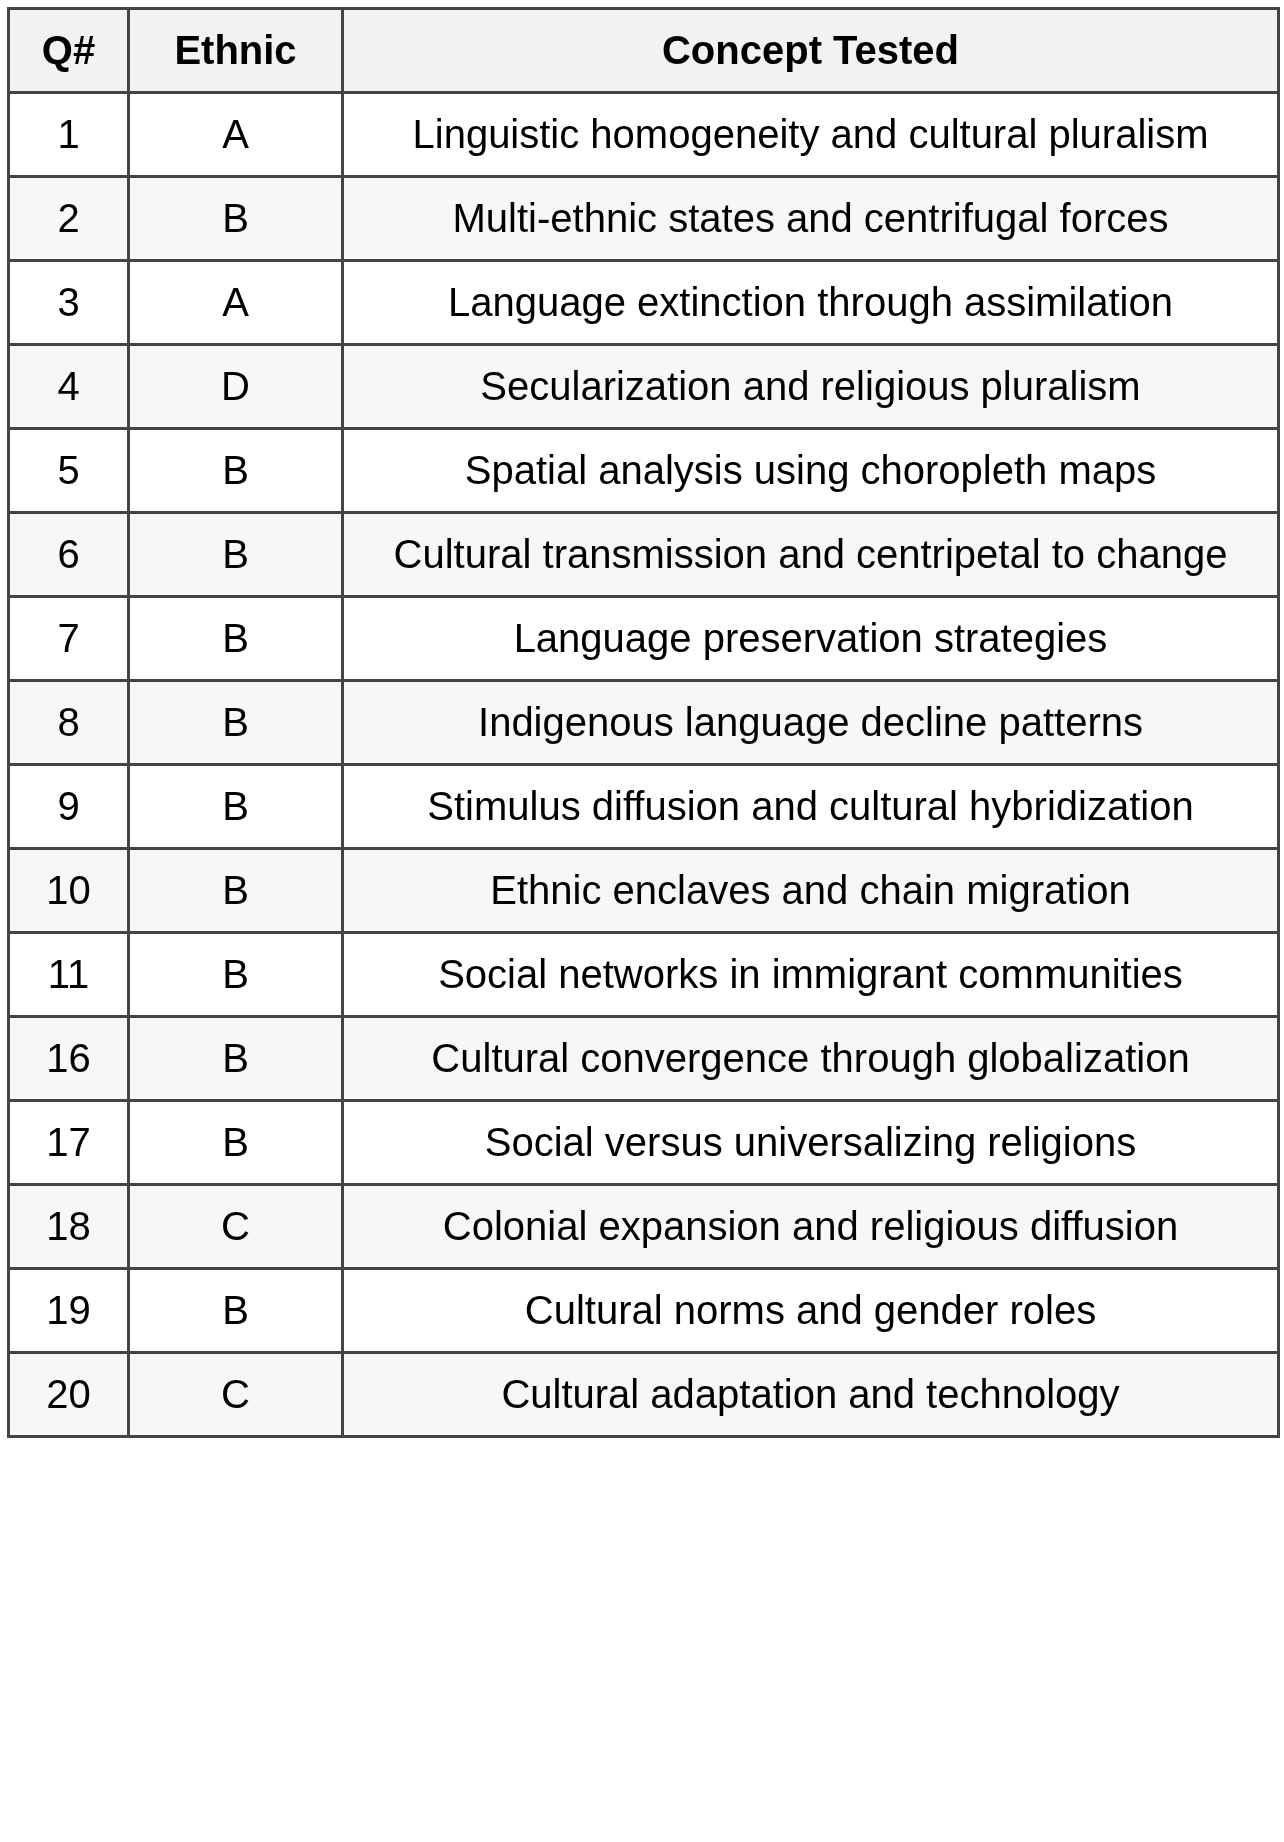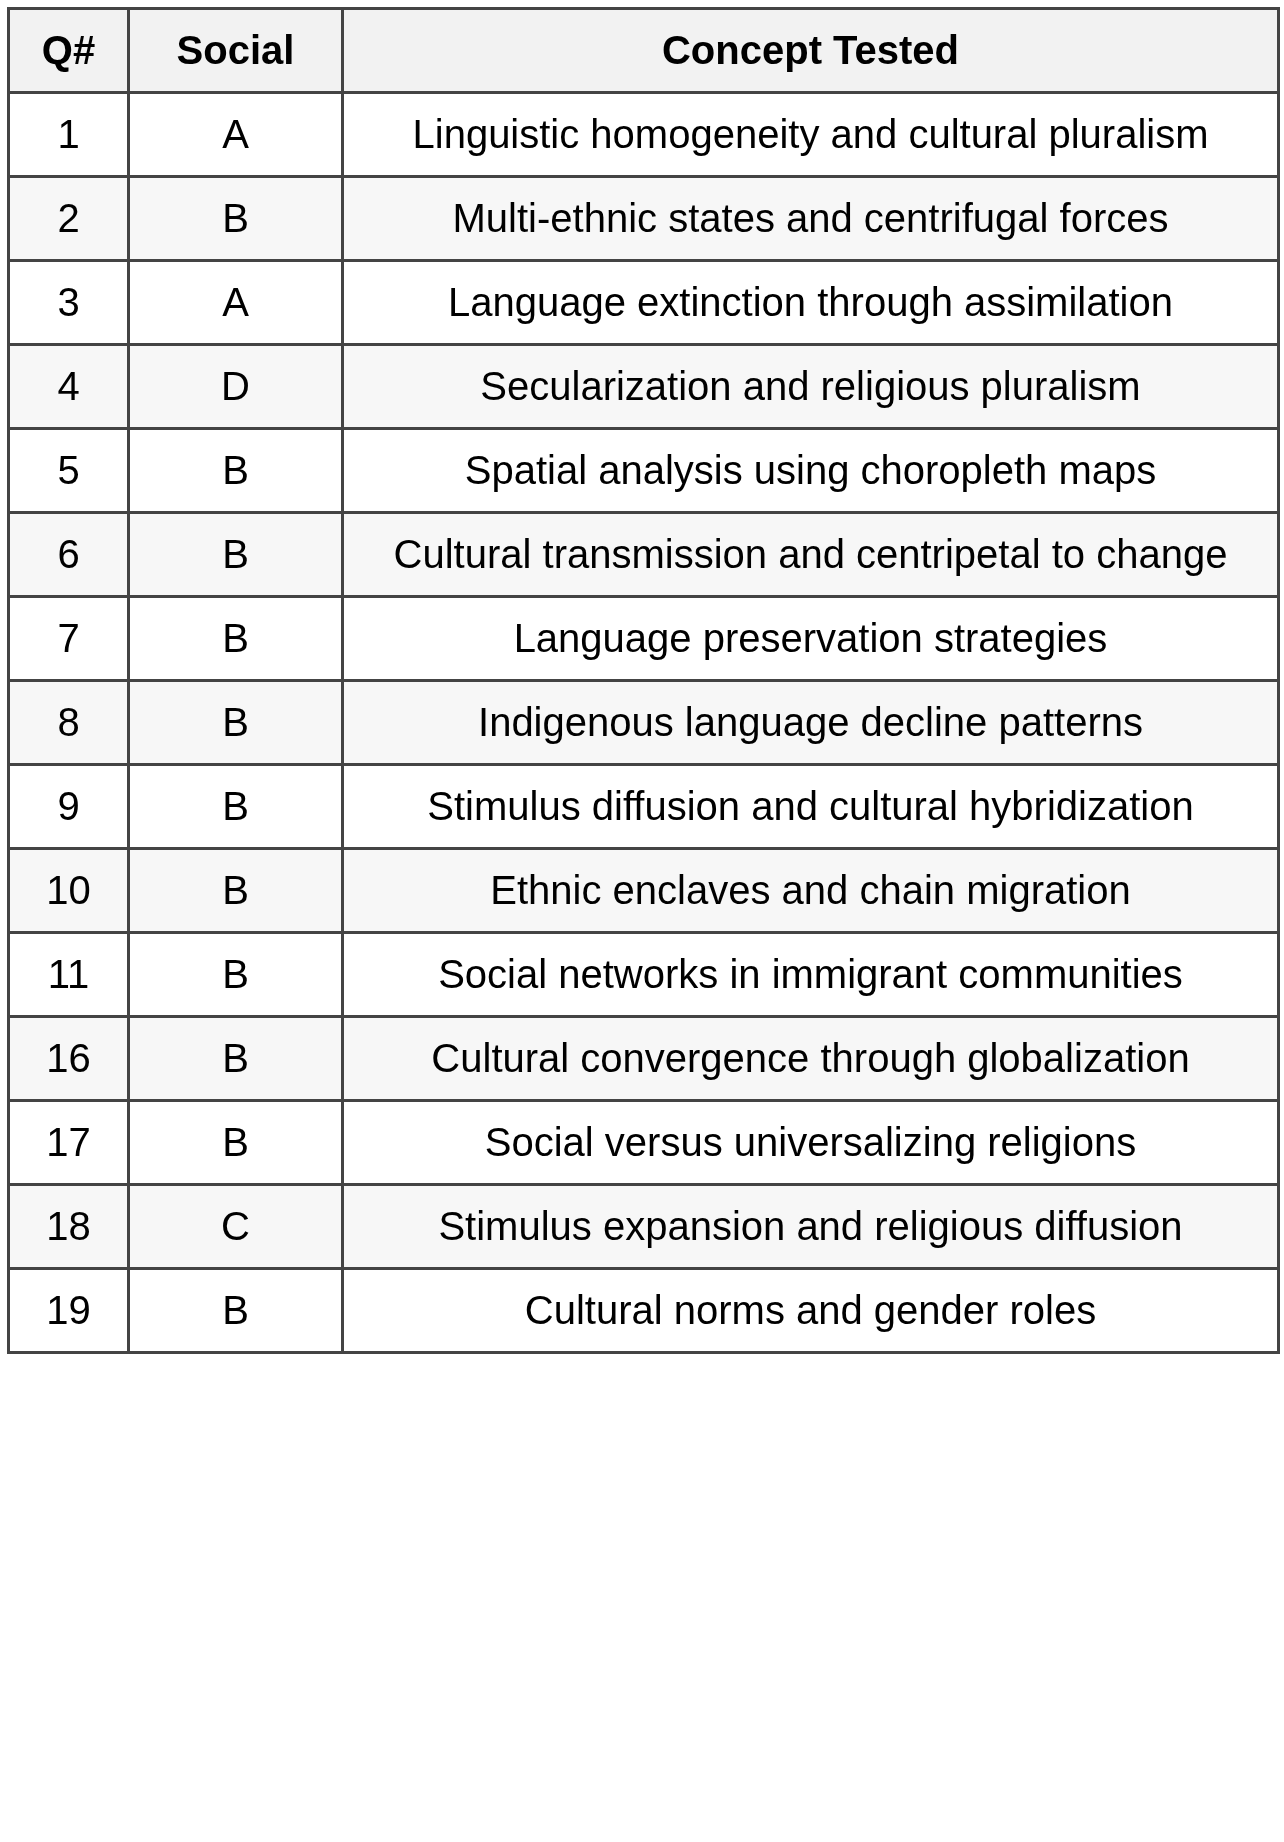--- a/index.html
+++ b/index.html
@@ -49,21 +49,21 @@
 <div class="wrap">
   <table>
     <colgroup>
       <col class="c-q">
       <col class="c-a">
       <col class="c-c">
     </colgroup>
     <thead>
       <tr>
         <th>Q#</th>
-        <th>Social</th>
+        <th>Ethnic</th>
         <th>Concept Tested</th>
       </tr>
     </thead>
     <tbody>
       <tr>
         <td>1</td>
         <td>A</td>
         <td>Linguistic homogeneity and cultural pluralism</td>
       </tr>
       <tr>
@@ -122,22 +122,27 @@
         <td>Cultural convergence through globalization</td>
       </tr>
       <tr>
         <td>17</td>
         <td>B</td>
         <td>Social versus universalizing religions</td>
       </tr>
       <tr>
         <td>18</td>
         <td>C</td>
-        <td>Stimulus expansion and religious diffusion</td>
+        <td>Colonial expansion and religious diffusion</td>
       </tr>
       <tr>
         <td>19</td>
         <td>B</td>
         <td>Cultural norms and gender roles</td>
       </tr>
+      <tr>
+        <td>20</td>
+        <td>C</td>
+        <td>Cultural adaptation and technology</td>
+      </tr>
     </tbody>
   </table>
 </div>
 
 </body></html>

